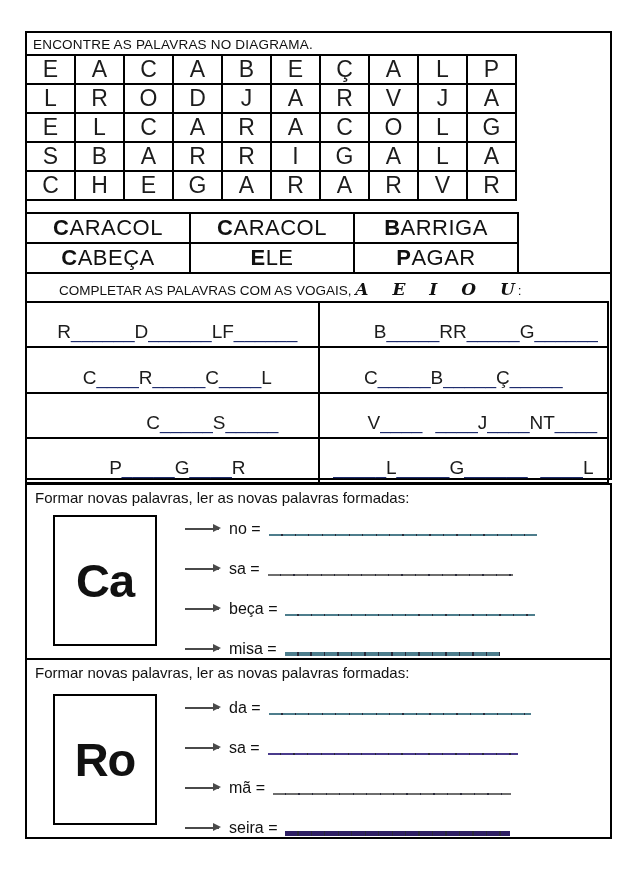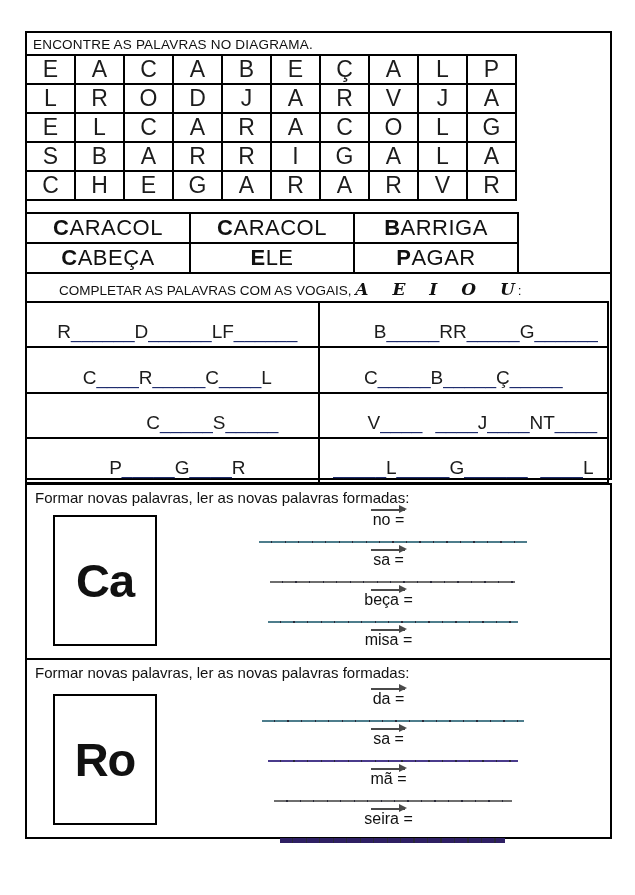--- a/index.html
+++ b/index.html
@@ -42,21 +42,21 @@
   .ind80 { padding-left:80px; }
 
   
   .form-header { font-size:15px; padding:4px 8px 2px 8px; }
   .syll-box { position:absolute; left:26px; top:30px; width:104px; height:131px;
     border:2px solid #000; display:flex; align-items:center; justify-content:center;
     font-size:47px; font-weight:bold; letter-spacing:-1px; }
   .sec4 .syll-box { top:34px; }
   .items { position:absolute; left:158px; top:24px; right:10px; }
   .sec4 .items { top:28px; }
-  .item { height:40px; display:flex; align-items:center;flex-direction:column; }
+  .item { height:40px; display:flex; align-items:center; }
   .arrow { position:relative; display:inline-block; width:34px; height:1.6px;
     background:#4a4a4a; margin-right:10px; flex:none; }
   .arrow::after { content:""; position:absolute; right:-2px; top:-4px;
     border-left:8px solid #4a4a4a; border-top:4.5px solid transparent;
     border-bottom:4.5px solid transparent; }
   .item-label { font-size:16px; white-space:nowrap; margin-right:8px; }
   .wline { height:2px; margin-top:12px;
     background:repeating-linear-gradient(90deg, var(--c,#4d7d8c) 0 12px, #2a2a3a 12px 13.5px); }
   .wline.teal   { --c:#4d7d8c; }
   .wline.gray   { --c:#6e6e6e; }

